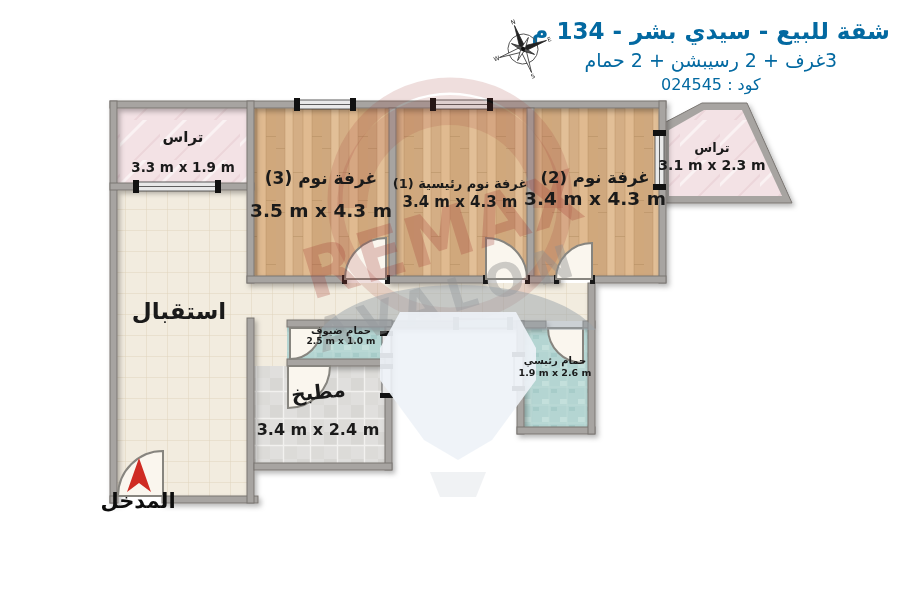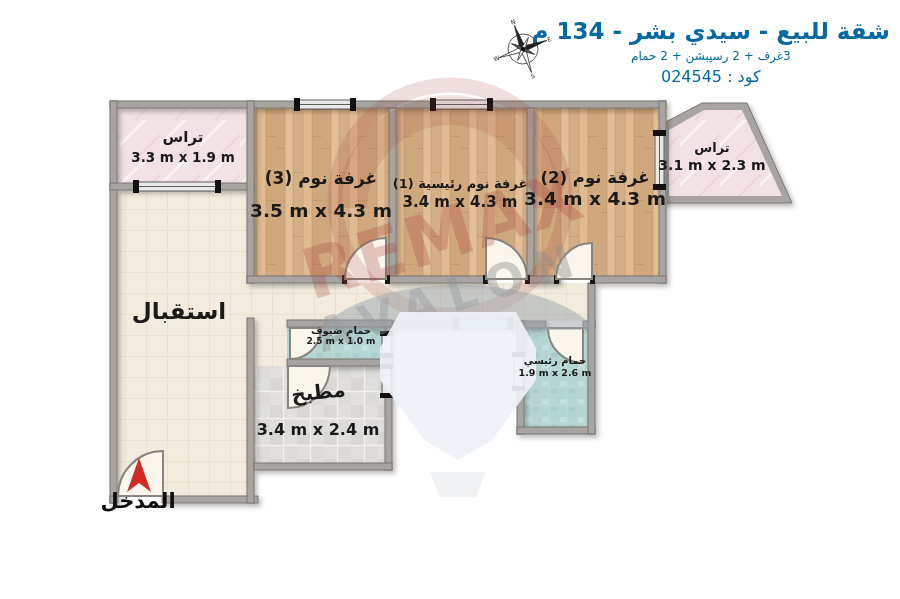--- a/index.html
+++ b/index.html
@@ -6,33 +6,33 @@
   .stage{
     position:relative;width:900px;height:599px;background:#ffffff;overflow:hidden;
     font-family:"DejaVu Sans",sans-serif;
   }
   .plan-svg{position:absolute;left:0;top:0;z-index:1;}
   
   .header{
     position:absolute;top:18px;right:10px;z-index:5;text-align:center;direction:rtl;color:#0369a1;
   }
   .header .title{font-size:23px;font-weight:bold;line-height:1.2;}
-  .header .subtitle{font-size:12px;margin-top:3px;line-height:1.25;}
+  .header .subtitle{font-size:19px;margin-top:3px;line-height:1.25;}
   .header .code{font-size:16px;margin-top:3px;line-height:1.25;}
   .compass{position:absolute;left:492px;top:16px;z-index:5;}
   
   .room-label{
     position:absolute;z-index:4;display:flex;flex-direction:column;align-items:center;
     justify-content:center;text-align:center;color:#1a1a1a;pointer-events:none;
   }
   .room-label .rname{font-weight:bold;direction:rtl;white-space:nowrap;}
   .room-label .rdims{font-weight:bold;white-space:nowrap;}
   .lbl-terrace-l{left:120px;top:128px;width:126px;}
   .lbl-terrace-l .rname{font-size:15px;}
-  .lbl-terrace-l .rdims{font-size:13.5px;margin-top:3px;}
+  .lbl-terrace-l .rdims{font-size:13.5px;margin-top:13px;}
   .lbl-bed3{left:256px;top:168px;width:130px;}
   .lbl-bed3 .rname{font-size:17px;text-align:right;}
   .lbl-bed3 .rdims{font-size:18.5px;margin-top:12px;}
   .lbl-master{left:398px;top:176px;width:124px;}
   .lbl-master .rname{font-size:13px;}
   .lbl-master .rdims{font-size:15px;margin-top:2px;}
   .lbl-bed2{left:534px;top:168px;width:122px;}
   .lbl-bed2 .rname{font-size:16.5px;}
   .lbl-bed2 .rdims{font-size:18.5px;margin-top:1px;}
   .lbl-terrace-r{left:664px;top:140px;width:96px;}

